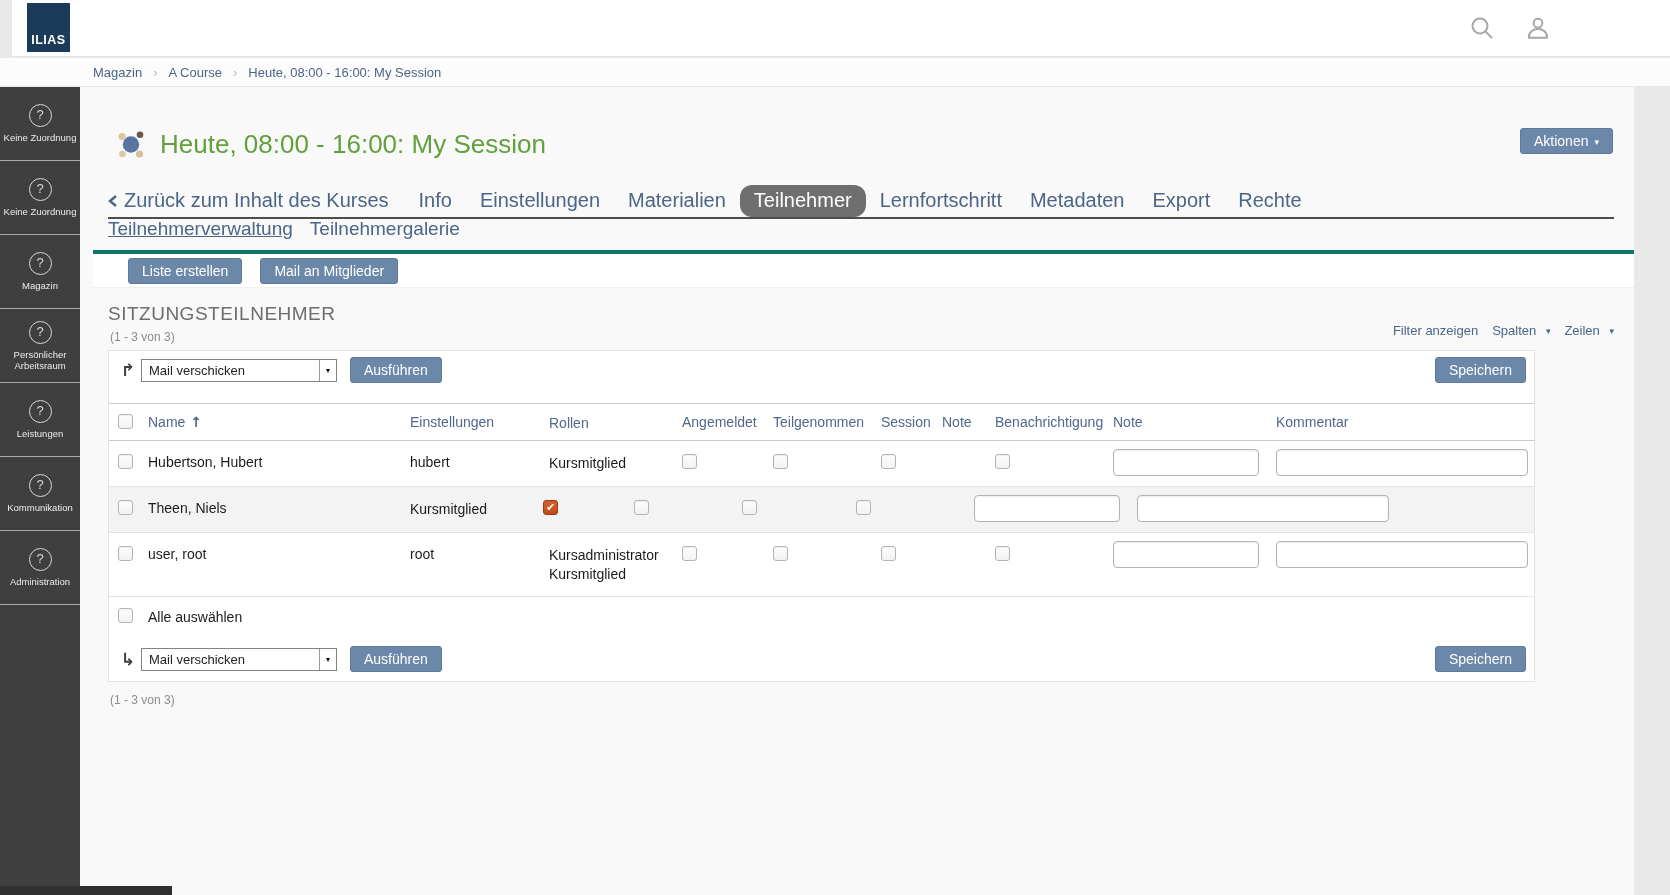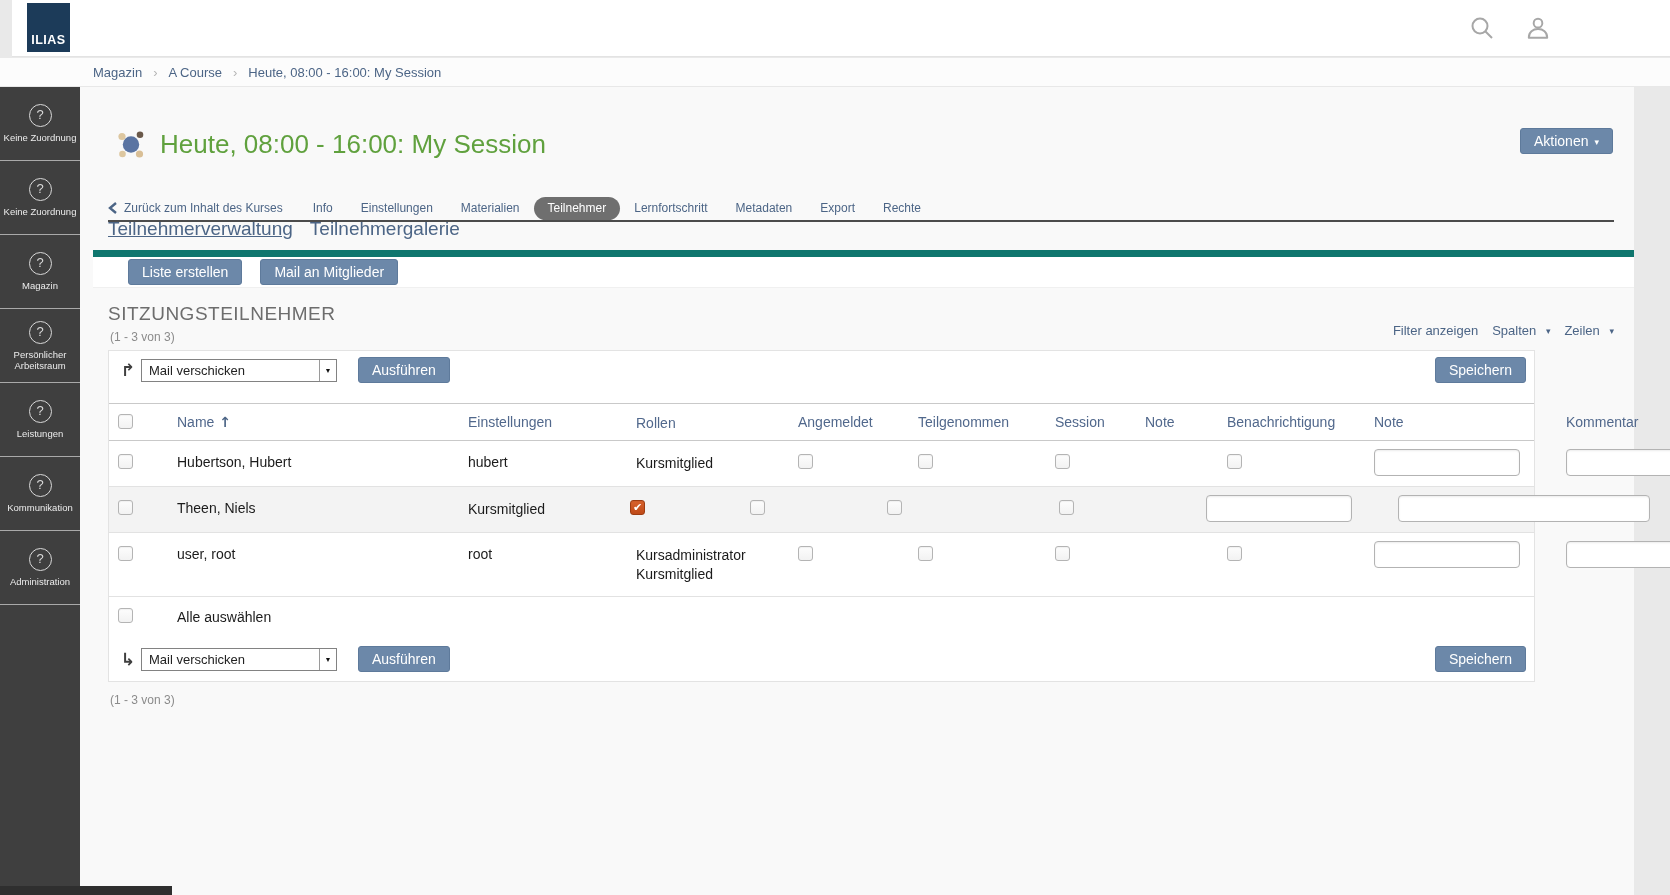--- a/index.html
+++ b/index.html
@@ -32,52 +32,52 @@
   .side-label { margin-top:5px; font-size:9.5px; color:#ececec; line-height:11px; text-align:center; padding:0 2px; }
   
   .main { position:absolute; left:80px; top:87px; width:1554px; height:808px; background:#f9f9f9; }
   .obj-icon { position:absolute; left:37px; top:43px; }
   .page-title { position:absolute; left:80px; top:42px; font-size:26px; font-weight:400; color:#60a13e; }
   .btn { background:#6c88a9; border:1px solid #5e7a9b; color:#fff; font-size:14px; font-family:inherit;
          border-radius:3px; padding:4px 13px; cursor:pointer; white-space:nowrap; }
   .actions-btn { position:absolute; right:21px; top:41px; }
   .caret { font-size:9px; margin-left:6px; position:relative; top:-1px; display:inline-block; }
   
-  .tabbar { position:absolute; left:28px; top:110px; right:20px; display:flex; align-items:stretch;
-            border-bottom:2px solid #4c4c4c; font-size:12px;text-align:right; }
+  .tabbar { position:absolute; left:28px; top:98px; right:20px; display:flex; align-items:stretch;
+            border-bottom:2px solid #4c4c4c; font-size:20px;text-align:right; }
   .backlink { display:flex; align-items:center; gap:7px; color:#4c6586; padding:4px 16px 5px 0; cursor:pointer; }
   .tab { padding:4px 14px 5px; color:#4c6586; cursor:pointer; }
   .tab.active { background:#6f6f6f; color:#fff;border-radius:12px; }
   .subtabs { position:absolute; left:28px; top:131px; font-size:19px; display:flex; gap:17px; }
   .subtab { color:#4c6586; cursor:pointer; }
   .subtab.active { text-decoration:underline; }
   
   .toolbar-strip { position:absolute; left:13px; top:163px; width:1541px; height:38px; background:#fff;
-                   border-top:7px solid #0f766e; border-bottom:1px solid #f0f0f0;
+                   border-top:4px solid #0f766e; border-bottom:1px solid #f0f0f0;
                    display:flex; align-items:center; padding-left:35px; gap:18px; }
   
   .section-title { position:absolute; left:28px; top:216px; font-size:19px; color:#6d6d6d; letter-spacing:.5px; font-weight:400; }
   .count-top { position:absolute; left:30px; top:243px; font-size:12px; color:#8b8b8b; }
   .filter-links { position:absolute; right:20px; top:236px; font-size:13px; color:#4c6586;
                   display:flex; gap:14px; align-items:center;margin-left:44px; }
   .filter-link { cursor:pointer; }
   
   .flow { position:absolute; left:28px; top:263px; width:1427px; }
   .tablebox { width:1427px; background:#fff; border:1px solid #e3e3e3; }
   .cmdrow { display:flex; align-items:center; height:38px; padding:0 8px 0 6px; }
   .cmdrow.top { margin-bottom:14px; }
   .cmdrow.bottom { height:44px; }
   .bulk-arrow { font-family:"DejaVu Sans", sans-serif; font-size:17px; font-weight:bold; color:#3f3f3f;
                 width:26px; text-align:center; }
   .selectbox { width:196px; height:23px; border:1px solid #828282; background:#fff; display:flex; align-items:center;
-               font-size:13px; color:#222; padding-left:7px; margin-right:21px; cursor:pointer; }
+               font-size:13px; color:#222; padding-left:7px; margin-right:13px; cursor:pointer; }
   .select-arrow { margin-left:auto; width:17px; height:21px; border-left:1px solid #9a9a9a; display:flex;
                   align-items:center; justify-content:center; font-size:7px; color:#111; }
   .save-btn { margin-left:auto; }
-  .thead, .trow, .sarow { display:flex;gap:29px; }
+  .thead, .trow, .sarow { display:flex; }
   .thead { border-top:1px solid #c9c9c9; border-bottom:1px solid #c9c9c9; height:38px; color:#51688c; font-size:14px; }
   .thead .c { padding-top:10px; }
   .sort { font-family:"DejaVu Sans", sans-serif; font-weight:bold; color:#4c6586; margin-left:5px; }
   .trow { font-size:14px; color:#1b1b1b; border-bottom:1px solid #e2e2e2; }
   .trow .c { padding-top:13px; padding-bottom:12px; }
   .trow.shade { background:#f3f3f3; }
   .r-single { min-height:46px; }
   .r-tall { min-height:58px; }
   .c { flex-shrink:0; }
   .c0 { width:39px;  padding-left:9px; }

